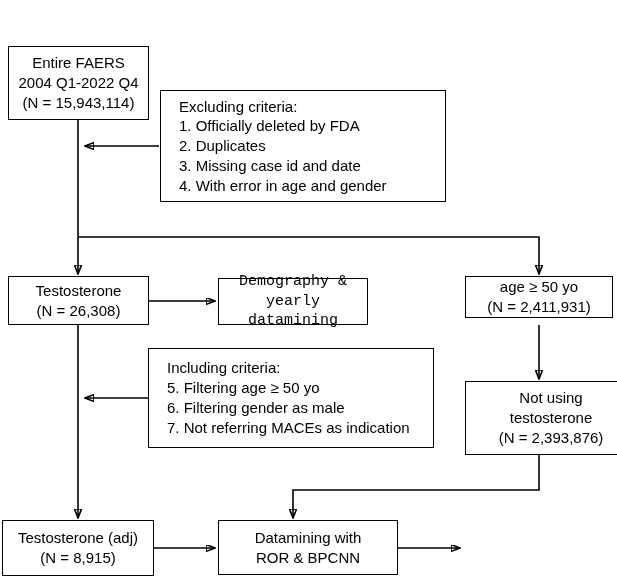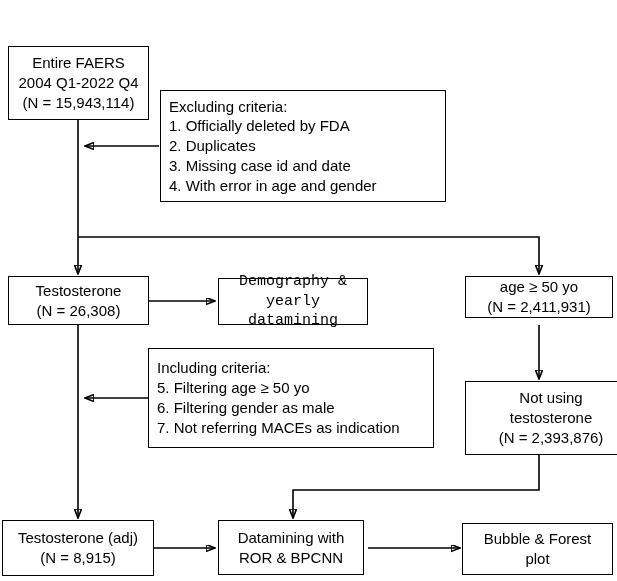--- a/index.html
+++ b/index.html
@@ -37,21 +37,21 @@
     white-space: pre-line;
     display: flex;
     align-items: center;
     justify-content: center;
     text-align: center;
     padding: 4px 6px;
   }
   .node.align-left {
     justify-content: flex-start;
     text-align: left;
-    padding-left: 8px;
+    padding-left: 18px;
   }
 </style>
 </head>
 <body>
 
 <div class="canvas">
 
   <svg class="arrows" width="617" height="581" viewBox="0 0 617 581" aria-hidden="true">
     <defs>
       <marker id="ah" markerUnits="userSpaceOnUse" markerWidth="10" markerHeight="8" refX="9" refY="3.5" orient="auto">
@@ -104,19 +104,17 @@
 6. Filtering gender as male
 7. Not referring MACEs as indication</div>
 
   <div class="node" style="left:465px; top:381px; width:172px; height:74px;">Not using
 testosterone
 (N = 2,393,876)</div>
 
   <div class="node" style="left:2px; top:520px; width:152px; height:56px;">Testosterone (adj)
 (N = 8,915)</div>
 
-  <div class="node" style="left:218px; top:520px; width:146px; height:55px;">Datamining with
+  <div class="node" style="left:218px; top:520px; width:180px; height:55px;">Datamining with
 ROR &amp; BPCNN</div>
 
-  <div class="node" style="left:462px; top:523px; width:151px; height:52px;">Bubble &amp; Forest
-plot</div>
 
 </div>
 
 </body></html>

